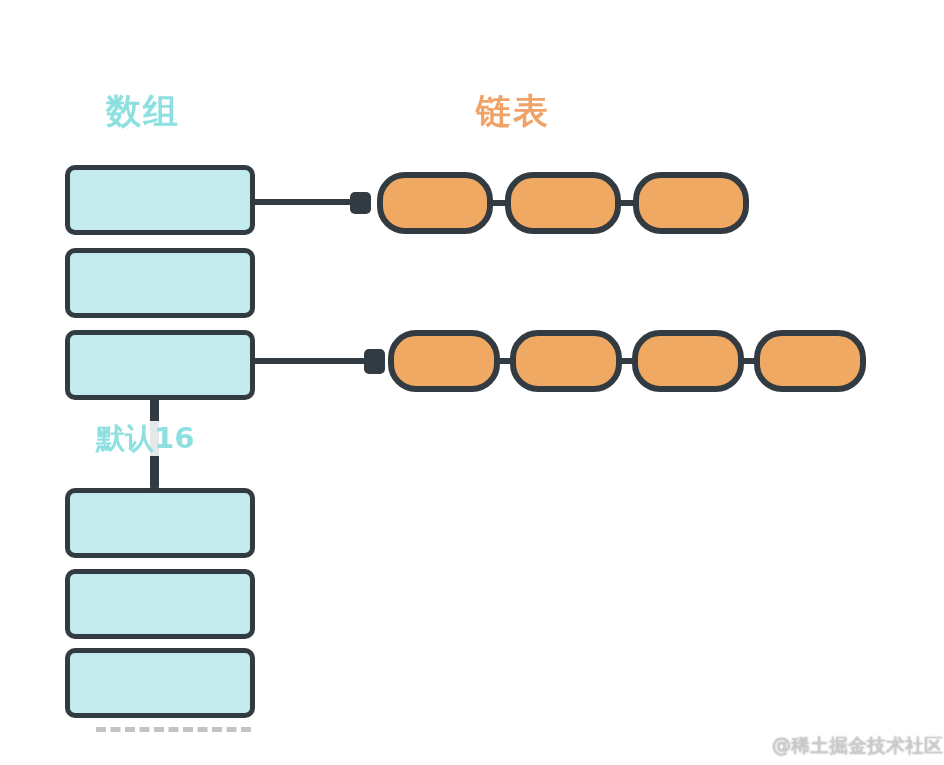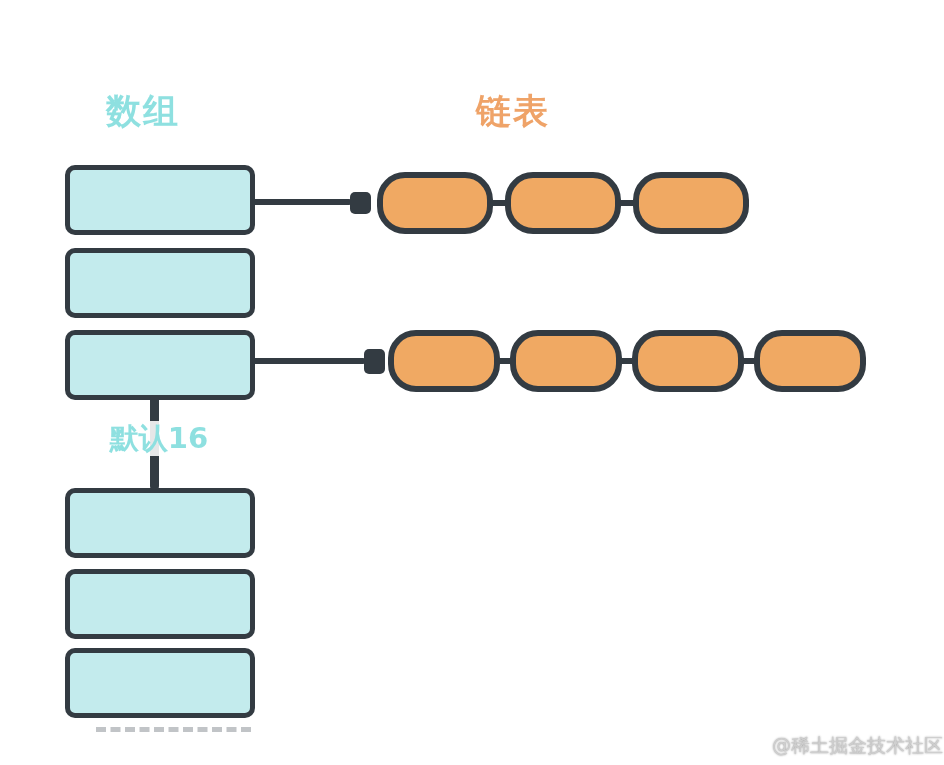--- a/index.html
+++ b/index.html
@@ -36,21 +36,21 @@
   #hline-2{left:252px;top:358px;width:114px;}
   .arrowblock{position:absolute;background:var(--stroke);border-radius:5px;}
   #arrow-0{left:350px;top:192px;width:21px;height:22px;}
   #arrow-2{left:364px;top:349px;width:21px;height:25px;}
   .vline{position:absolute;left:150px;top:395px;width:9px;height:95px;
     background:var(--stroke);border-radius:4px;}
 
   
   #default-label{
     position:absolute;left:96px;top:421px;width:126px;
-    text-align:center;font-size:29px;font-weight:bold;
+    text-align:left;font-size:29px;font-weight:bold;
     color:var(--label-cyan);
     background:rgba(255,255,255,0.88);
     padding:3px 0;line-height:1;z-index:3;
   }
 
   
   .chain{
     position:absolute;display:flex;align-items:center;z-index:1;
   }
   #chain-0{left:377px;top:172px;gap:12px;}

